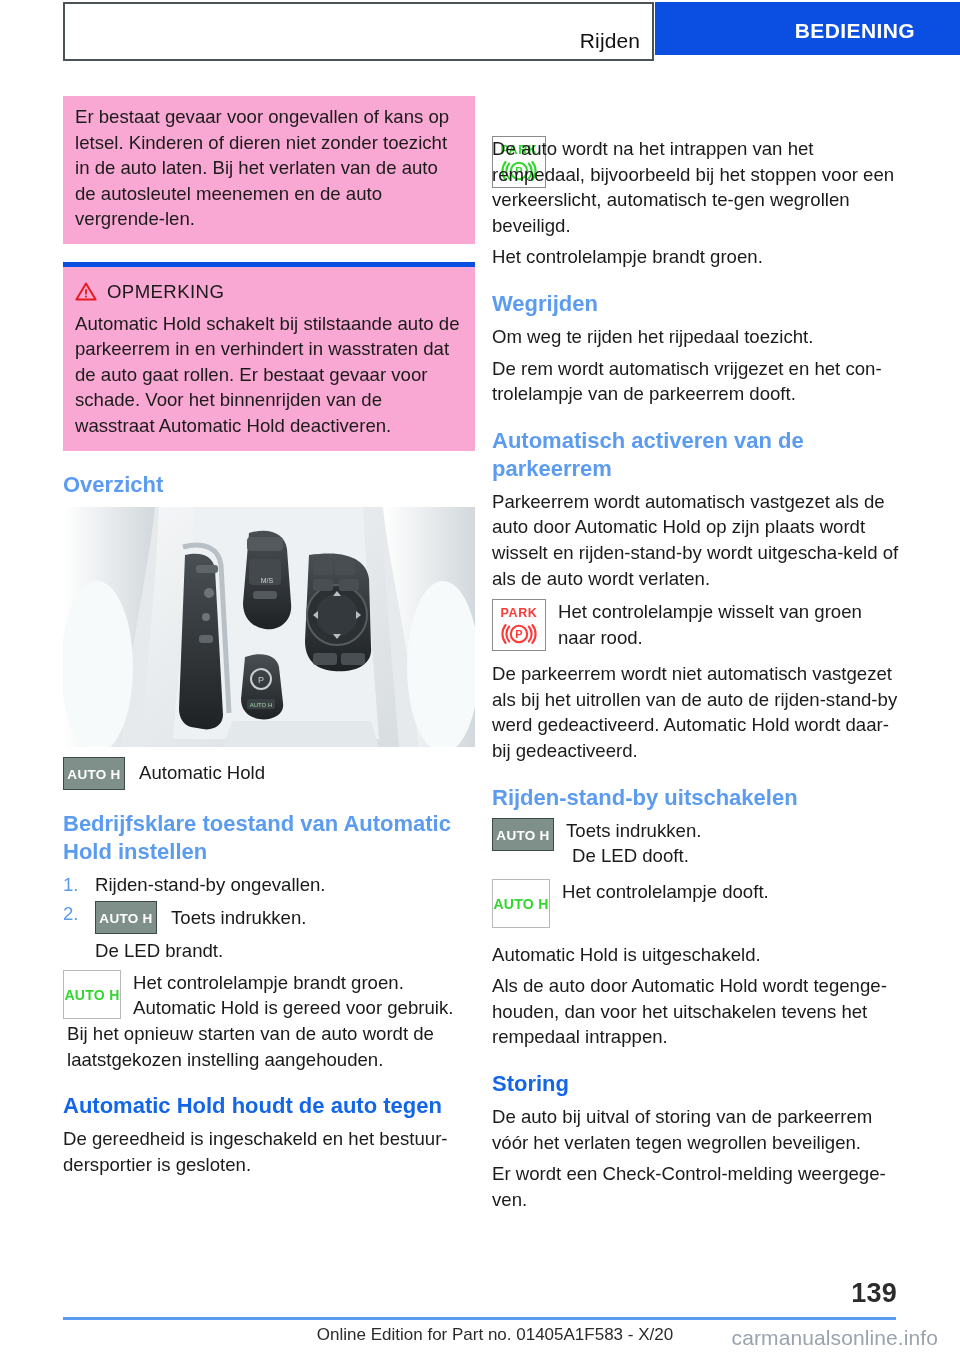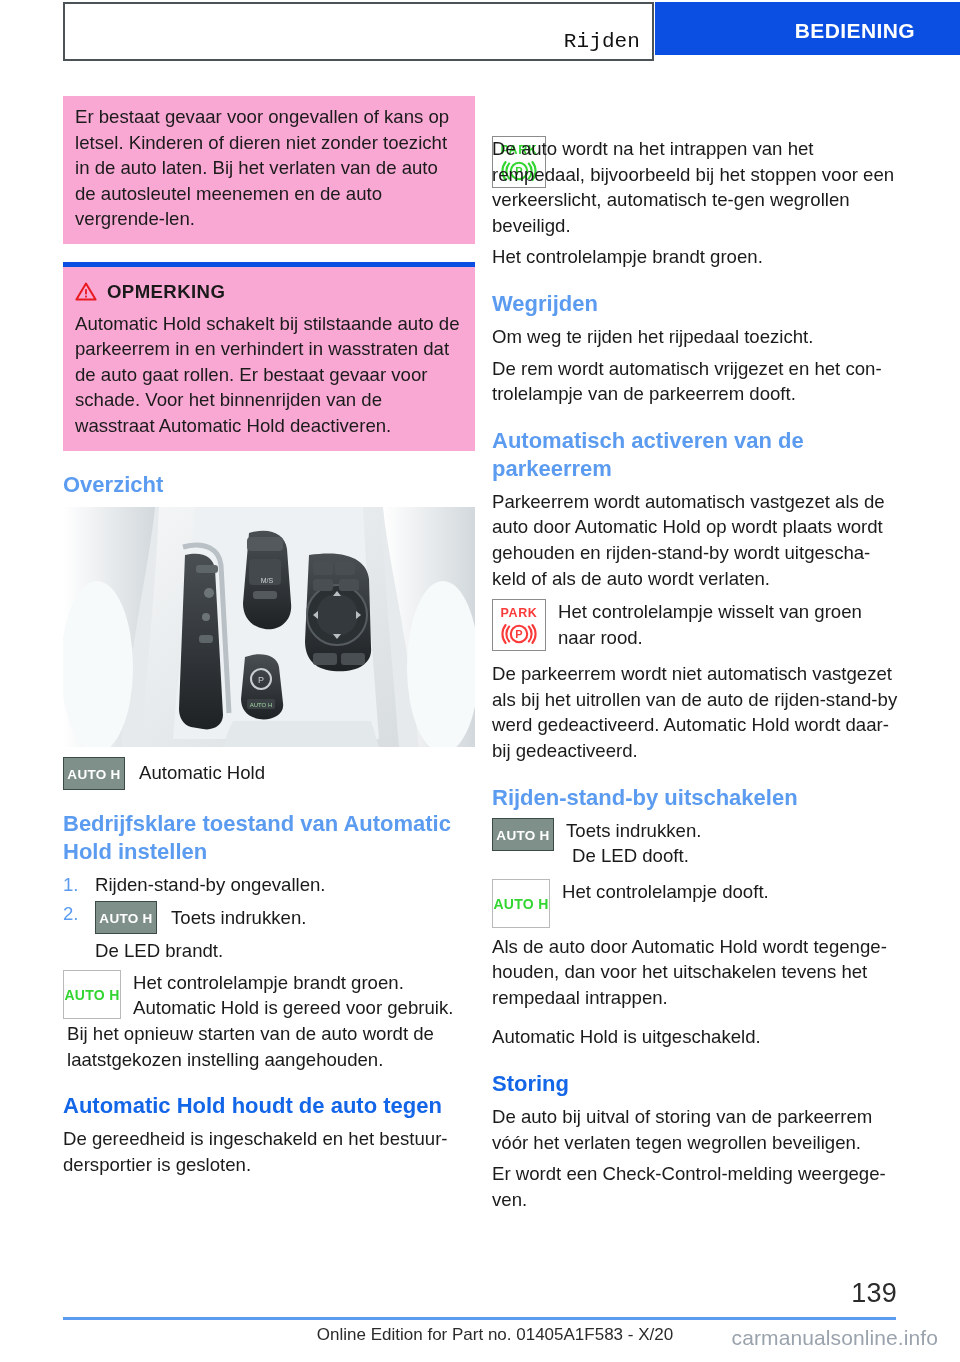--- a/index.html
+++ b/index.html
@@ -20,21 +20,20 @@
     left: 0; top: 0;
     width: 960px;
     height: 62px;
   }
   .header-left-box {
     position: absolute;
     left: 63px; top: 2px;
     width: 591px; height: 59px;
     border: 2px solid #4c5356;
     background: #ffffff;
-    font-family: Liberation Mono, monospace;
   }
   .header-chapter {
     position: absolute;
     right: 12px; bottom: 6px;
     font-size: 21px;
     color: #111;
     letter-spacing: 0.1px;
   }
   .header-tab {
     position: absolute;
@@ -76,21 +75,21 @@
     margin-bottom: 18px;
   }
   .notice.with-rule { border-top: 5px solid #0b4fe2; padding-top: 12px; }
   .notice p { margin: 0; font-size: 18.6px; line-height: 25.6px; }
 
   .notice-title {
     display: flex;
     align-items: center;
     gap: 10px;
     font-size: 19px;
-    font-weight: bold;
+    font-weight: normal;
     letter-spacing: 0.4px;
     margin-bottom: 6px !important;
   }
   .warn-triangle { display:inline-block; line-height:0; }
 
   
   h2.sect {
     margin: 20px 0 6px 0;
     font-size: 22px;
     line-height: 28px;
@@ -187,21 +186,21 @@
   .footer-rule {
     position: absolute;
     left: 63px; top: 1317px;
     width: 833px; height: 3px;
     background: #5b9bf0;
   }
   .page-number {
     position: absolute;
     right: 63px; top: 1278px;
     font-size: 27px;
-    font-weight: normal;
+    font-weight: bold;
     color: #2b2b2b;
     letter-spacing: 0.2px;
   }
   .footer-line {
     position: absolute;
     left: 0; right: 0; top: 1325px;
     text-align: center;
     font-size: 17px;
     color: #2b2b2b;
     padding-left: 30px;
@@ -366,21 +365,21 @@
       <p class="wrapout">De auto wordt na het intrappen van het rempedaal, bijvoorbeeld bij het stoppen voor een verkeerslicht, automatisch te-gen wegrollen beveiligd.</p>
     </span>
   </div>
   <p class="body-text">Het controlelampje brandt groen.</p>
 
   <h2 class="sect">Wegrijden</h2>
   <p class="body-text">Om weg te rijden het rijpedaal toezicht.</p>
   <p class="body-text">De rem wordt automatisch vrijgezet en het con-trolelampje van de parkeerrem dooft.</p>
 
   <h2 class="sect">Automatisch activeren van de parkeerrem</h2>
-  <p class="body-text">Parkeerrem wordt automatisch vastgezet als de auto door Automatic Hold op wordt plaats wordt gehouden en rijden-stand-by wordt uitgescha-keld of als de auto wordt verlaten.</p>
+  <p class="body-text">Parkeerrem wordt automatisch vastgezet als de auto door Automatic Hold op zijn plaats wordt wisselt en rijden-stand-by wordt uitgescha-keld of als de auto wordt verlaten.</p>
 
   <div class="icon-row" style="margin-top:8px;">
     <span class="chip chip-park">
       <span class="pk-word" style="color:#fb3a3a;">PARK</span>
       <svg width="40" height="26" viewBox="0 0 40 26">
         <circle cx="20" cy="13" r="8.2" fill="none" stroke="#fb3a3a" stroke-width="2.1"></circle>
         <text x="20" y="17.2" font-size="11" font-weight="bold" fill="#fb3a3a" text-anchor="middle" font-family="'Liberation Sans',sans-serif">P</text>
         <path d="M10.2 5.5 A11.4 11.4 0 0 0 10.2 20.5" fill="none" stroke="#fb3a3a" stroke-width="2.1" stroke-linecap="round"></path>
         <path d="M6.6 4 A14.4 14.4 0 0 0 6.6 22" fill="none" stroke="#fb3a3a" stroke-width="2.1" stroke-linecap="round"></path>
         <path d="M29.8 5.5 A11.4 11.4 0 0 1 29.8 20.5" fill="none" stroke="#fb3a3a" stroke-width="2.1" stroke-linecap="round"></path>
@@ -404,22 +403,22 @@
     </span>
   </div>
 
   <div class="icon-row" style="margin-top:10px;">
     <span class="chip chip-autoh-green">AUTO H</span>
     <span class="rtext">
       <p>Het controlelampje dooft.</p>
     </span>
   </div>
 
+  <p class="body-text" style="margin-top:14px;">Automatic Hold is uitgeschakeld.</p>
   <p class="body-text">Als de auto door Automatic Hold wordt tegenge-houden, dan voor het uitschakelen tevens het rempedaal intrappen.</p>
-  <p class="body-text" style="margin-top:14px;">Automatic Hold is uitgeschakeld.</p>
 
   <h2 class="sect strong-blue">Storing</h2>
   <p class="body-text">De auto bij uitval of storing van de parkeerrem vóór het verlaten tegen wegrollen beveiligen.</p>
   <p class="body-text">Er wordt een Check-Control-melding weergege-ven.</p>
 </div>
 
 <div class="page-number">139</div>
 <div class="footer-rule"></div>
 <div class="footer-line">Online Edition for Part no. 01405A1F583 - X/20</div>
 <div class="watermark">carmanualsonline.info</div>

